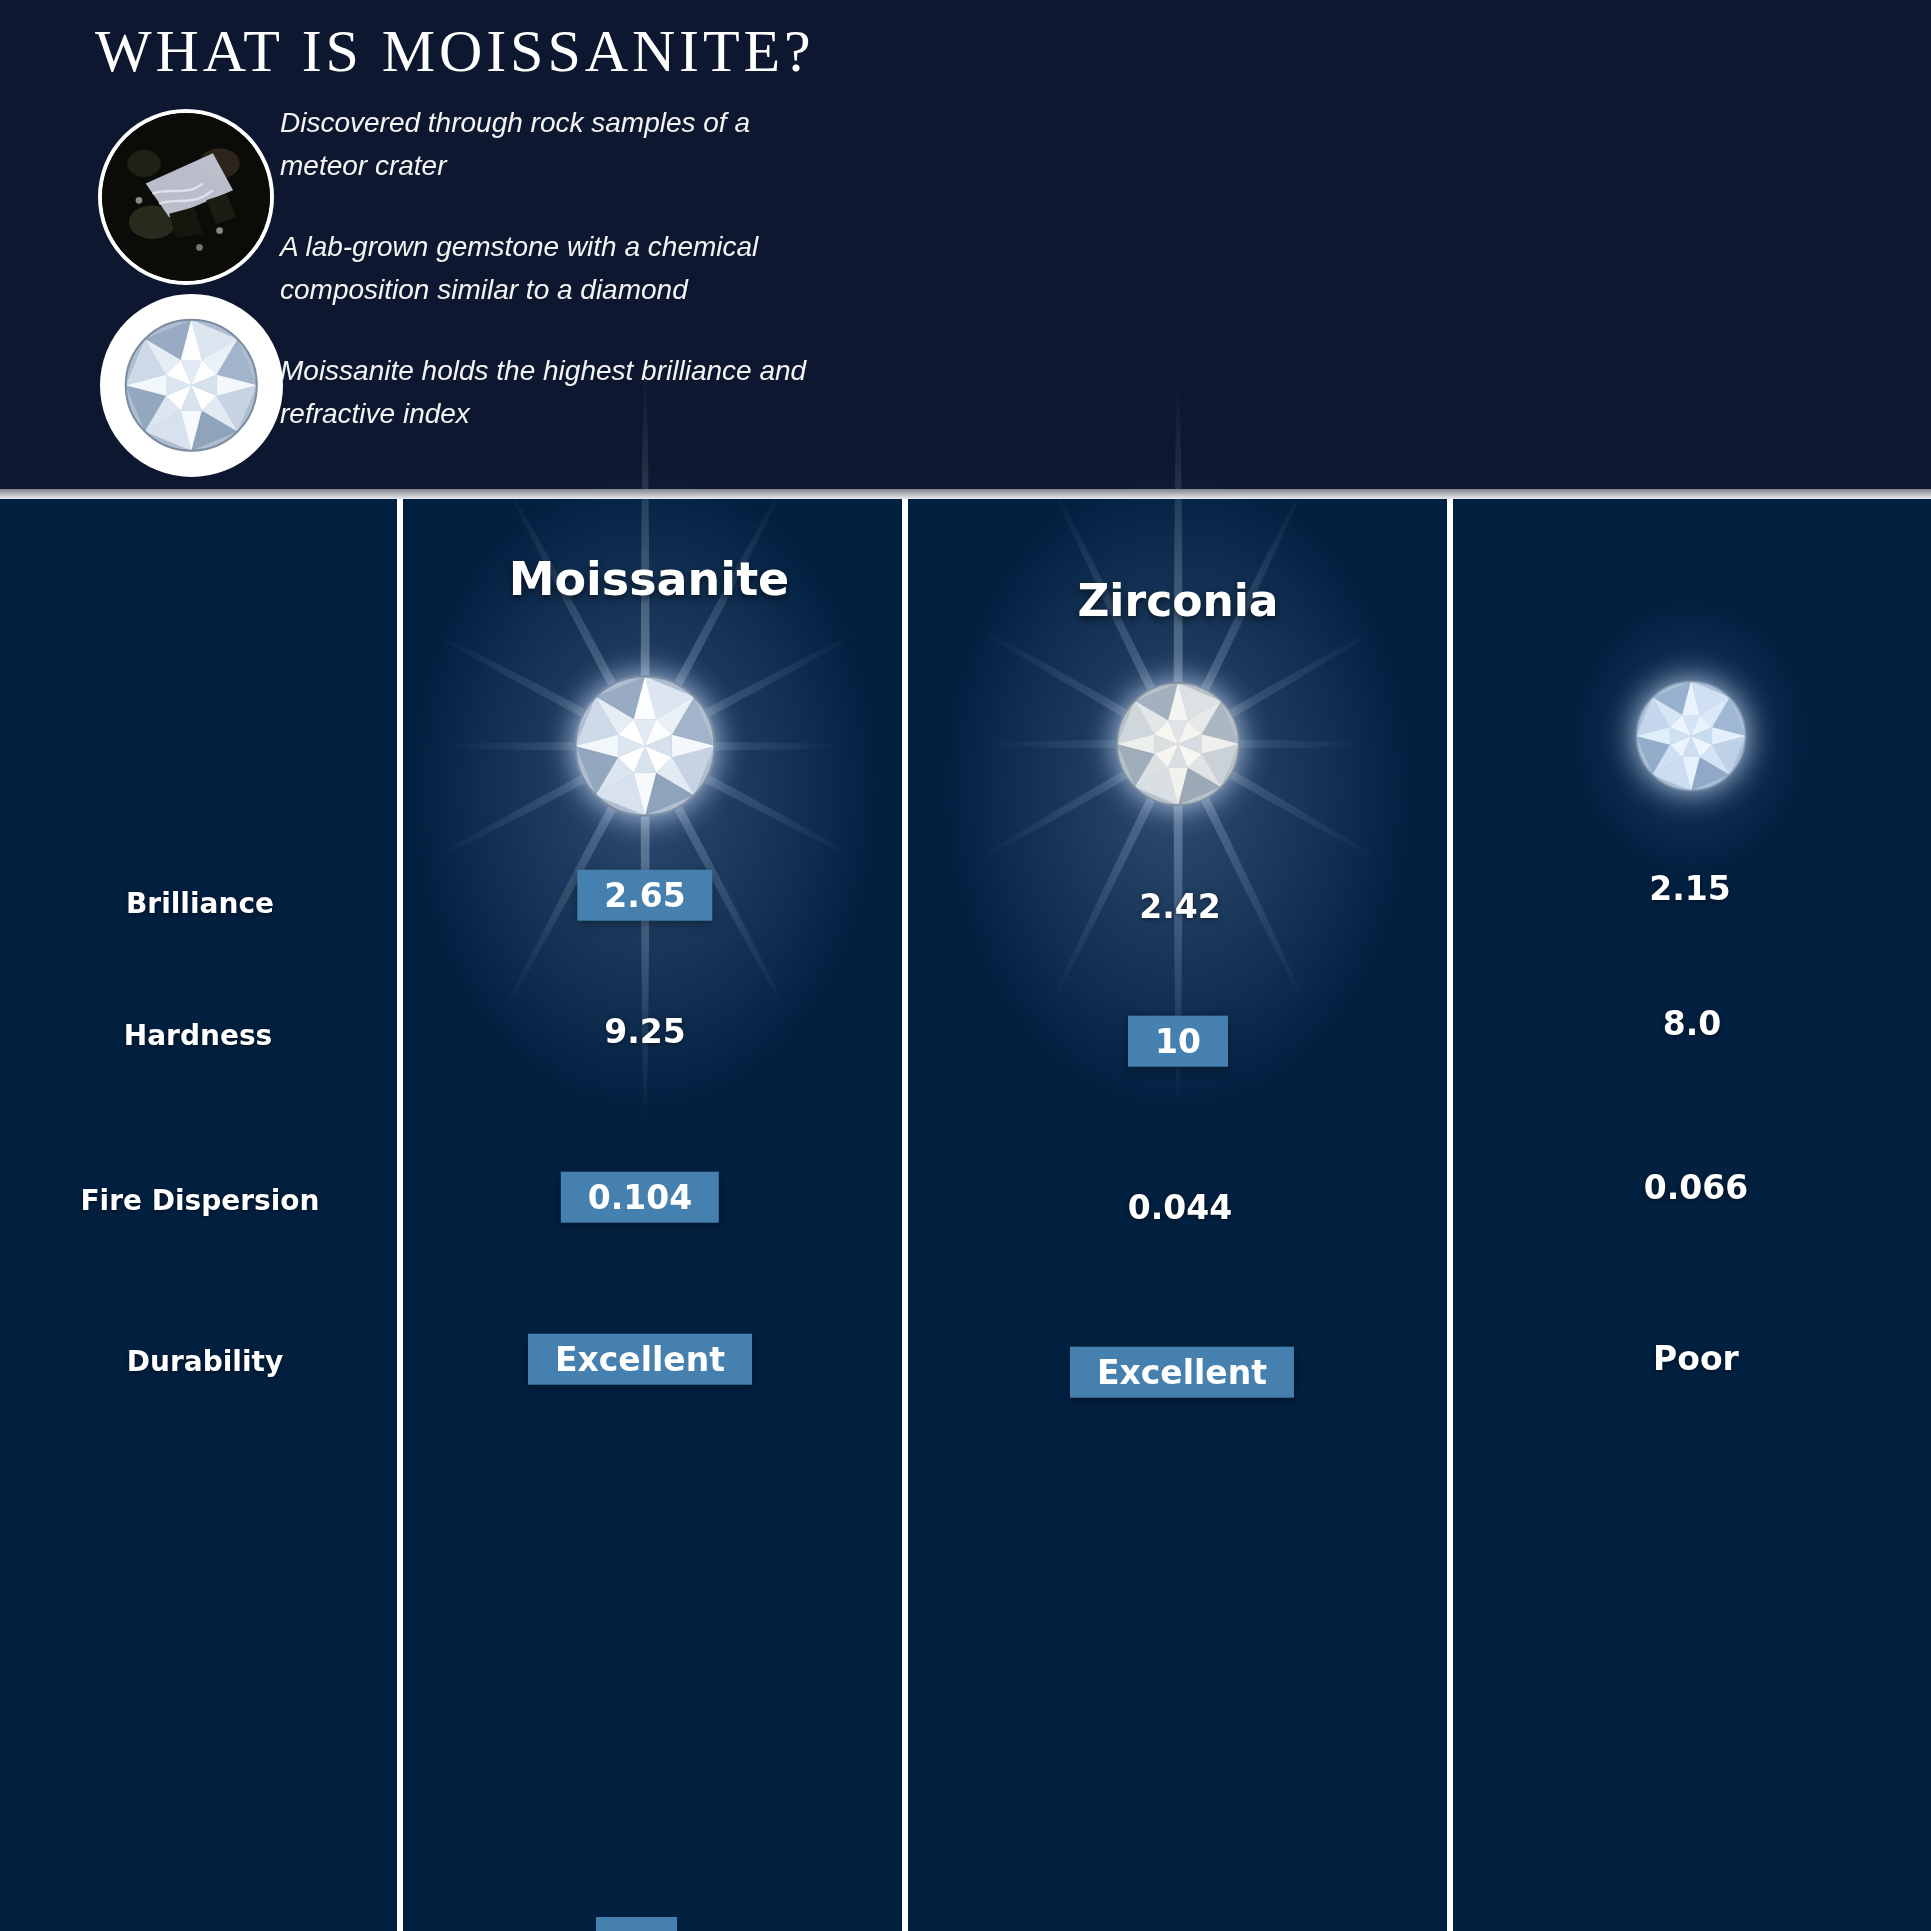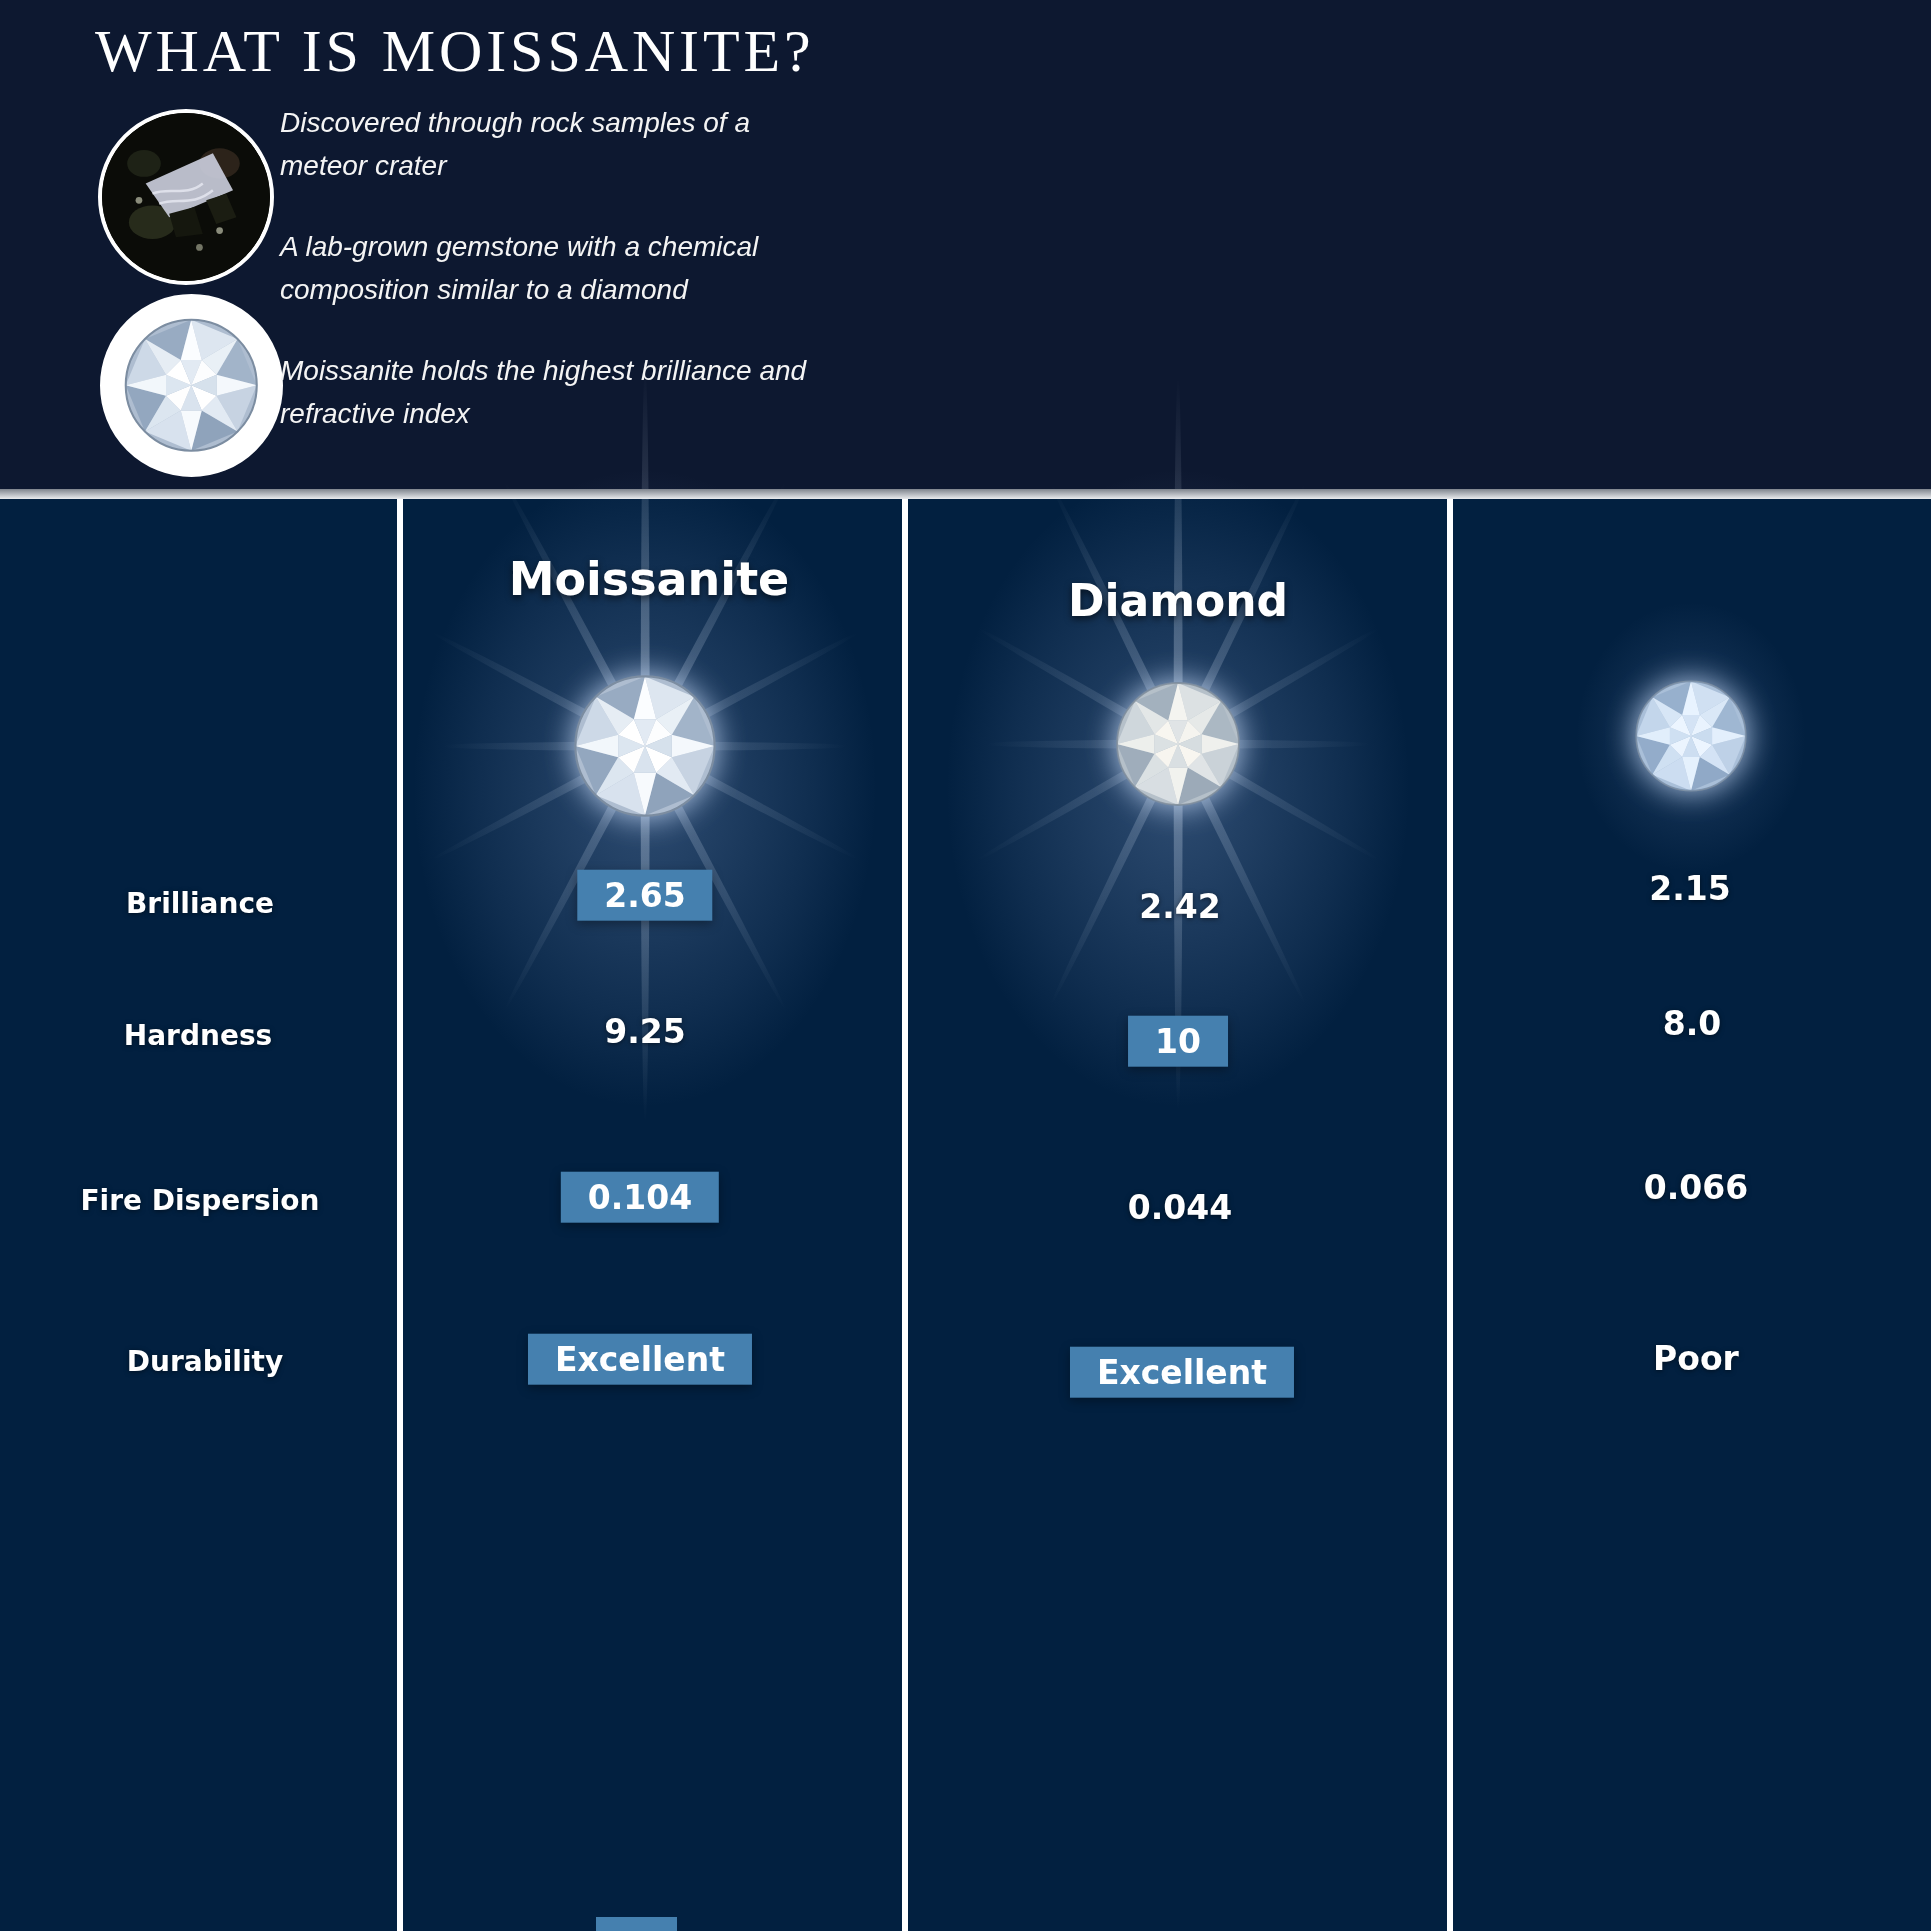--- a/index.html
+++ b/index.html
@@ -149,21 +149,21 @@
       <span class="ray" style="height:734px;transform:translate(-50%,-50%) rotate(0deg);opacity:.5"></span>
       <span class="ray" style="height:579px;transform:translate(-50%,-50%) rotate(26deg);opacity:.38"></span>
       <span class="ray" style="height:579px;transform:translate(-50%,-50%) rotate(-26deg);opacity:.38"></span>
       <span class="ray" style="height:463px;transform:translate(-50%,-50%) rotate(60deg);opacity:.28"></span>
       <span class="ray" style="height:463px;transform:translate(-50%,-50%) rotate(-60deg);opacity:.28"></span>
       <span class="ray" style="height:386px;transform:translate(-50%,-50%) rotate(90deg);opacity:.22"></span>
     </div>
     <div class="glow small" style="left:1691px;top:239px"></div>
 
     <div class="col-header" style="left:649px;top:54px;font-size:46px">Moissanite</div>
-    <div class="col-header" style="left:1178px;top:77px;font-size:44px">Diamond</div>
+    <div class="col-header" style="left:1178px;top:77px;font-size:44px">Zirconia</div>
 
     <div class="gem-wrap" style="left:645px;top:248px;width:145px;height:145px">
       <svg viewBox="0 0 100 100">
           <use href="#gem-shape"></use>
         </svg>
     </div>
     <div class="gem-wrap" style="left:1178px;top:246px;width:127px;height:127px">
       <svg viewBox="0 0 100 100">
           <use href="#gem-shape"></use>
           <circle cx="50" cy="50" r="48" fill="rgba(215,205,170,0.18)"></circle>

